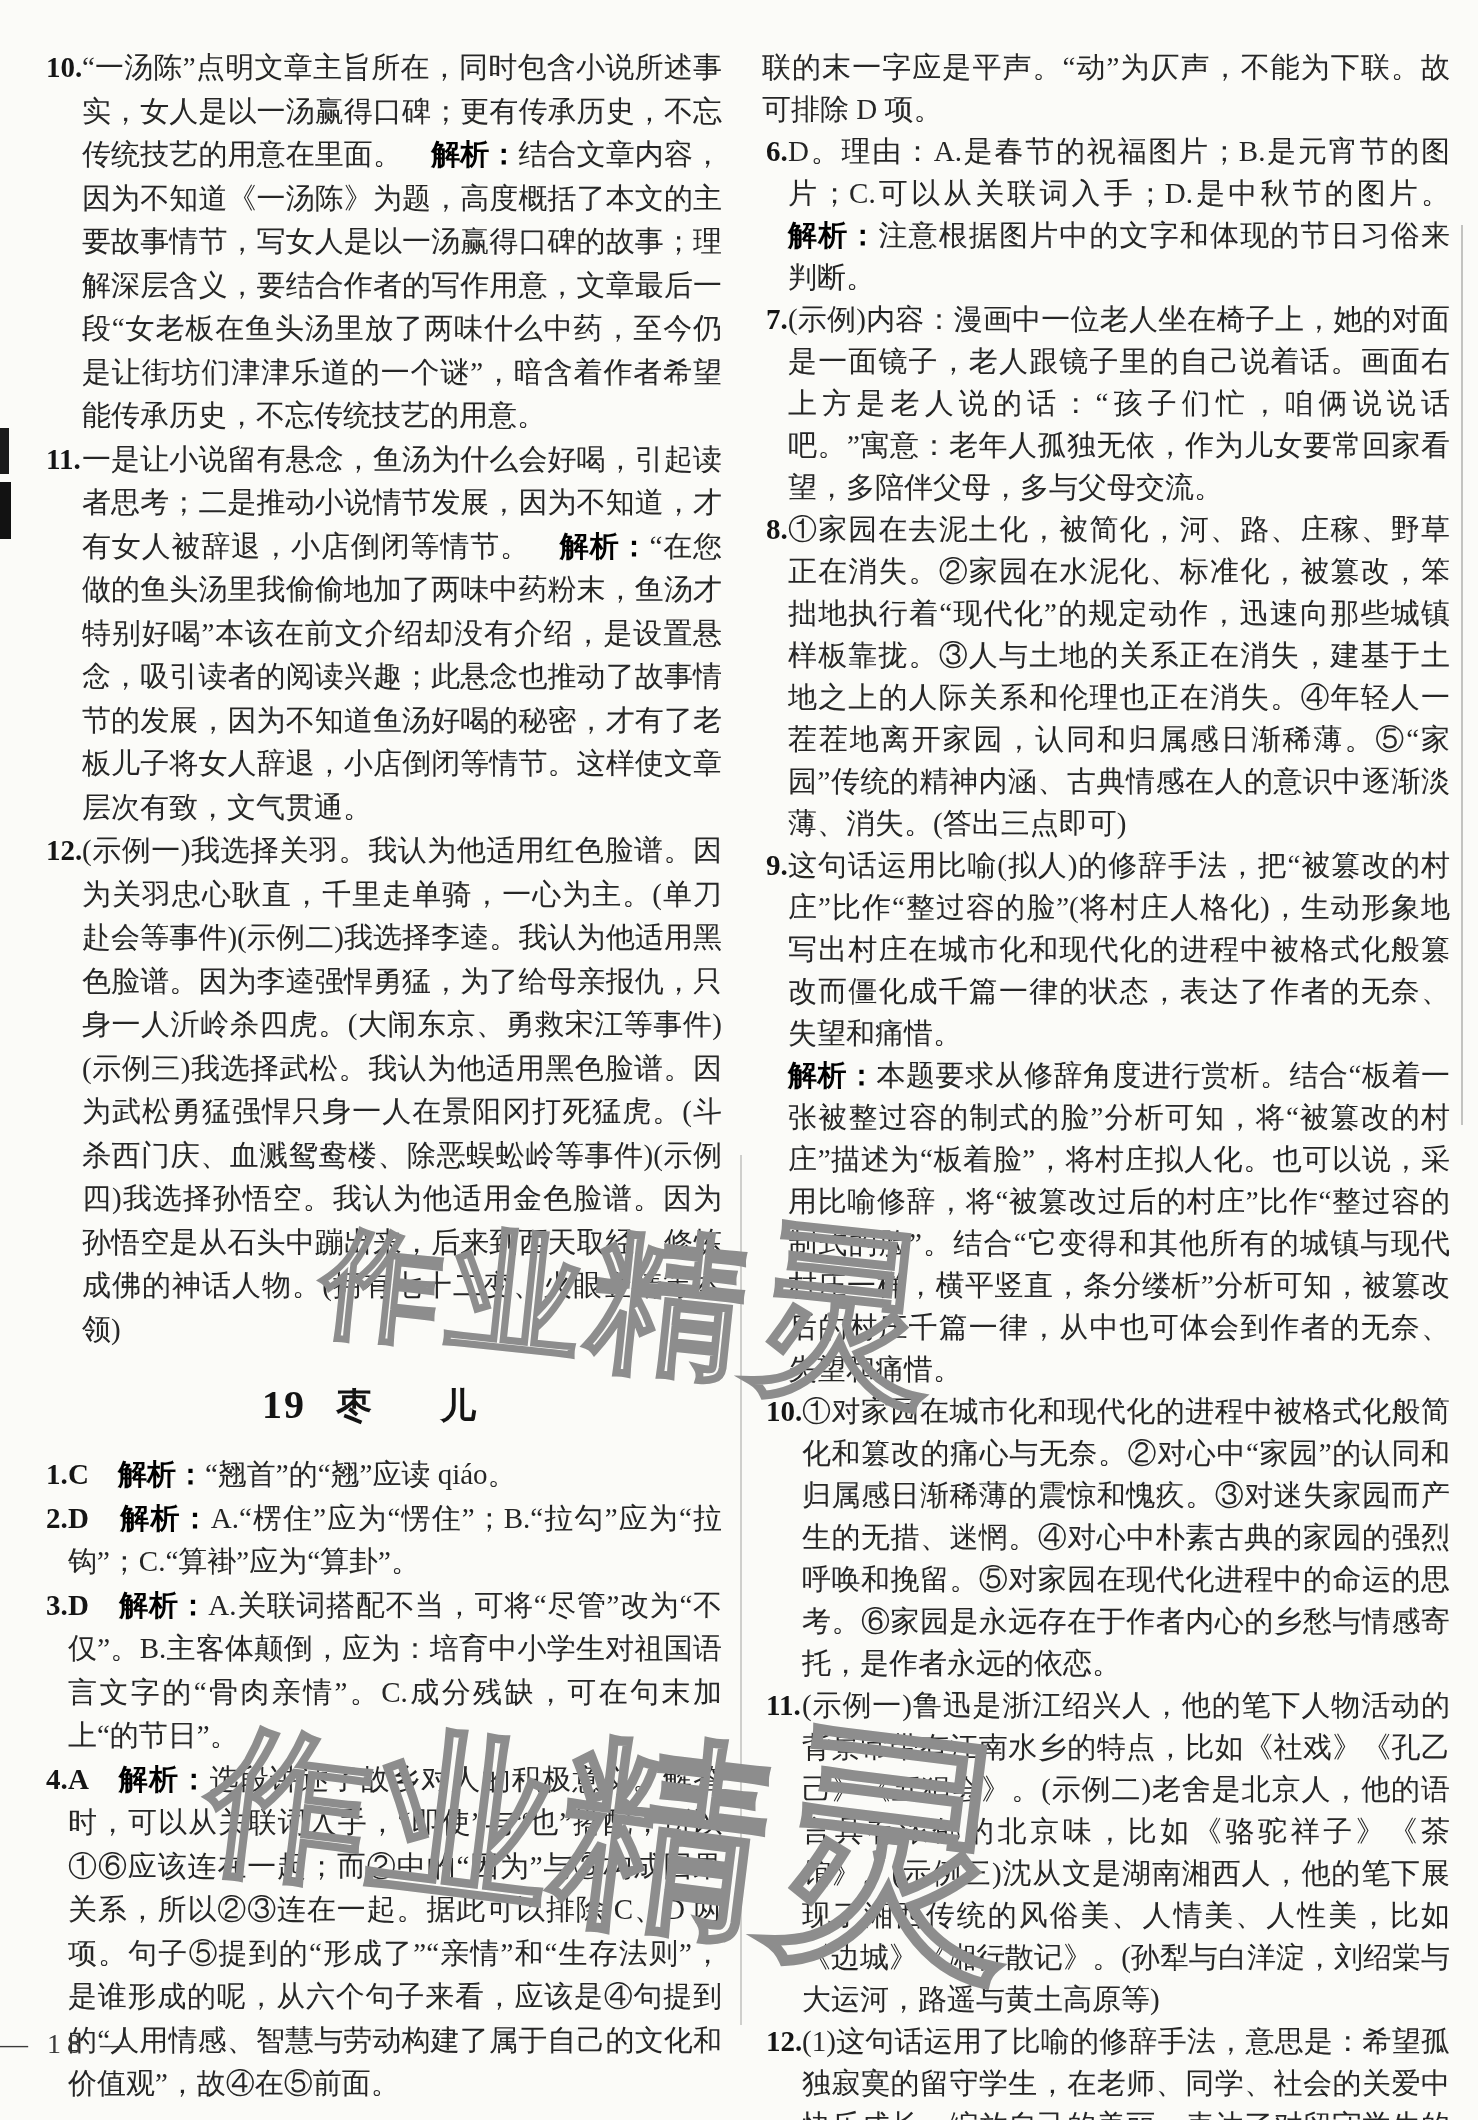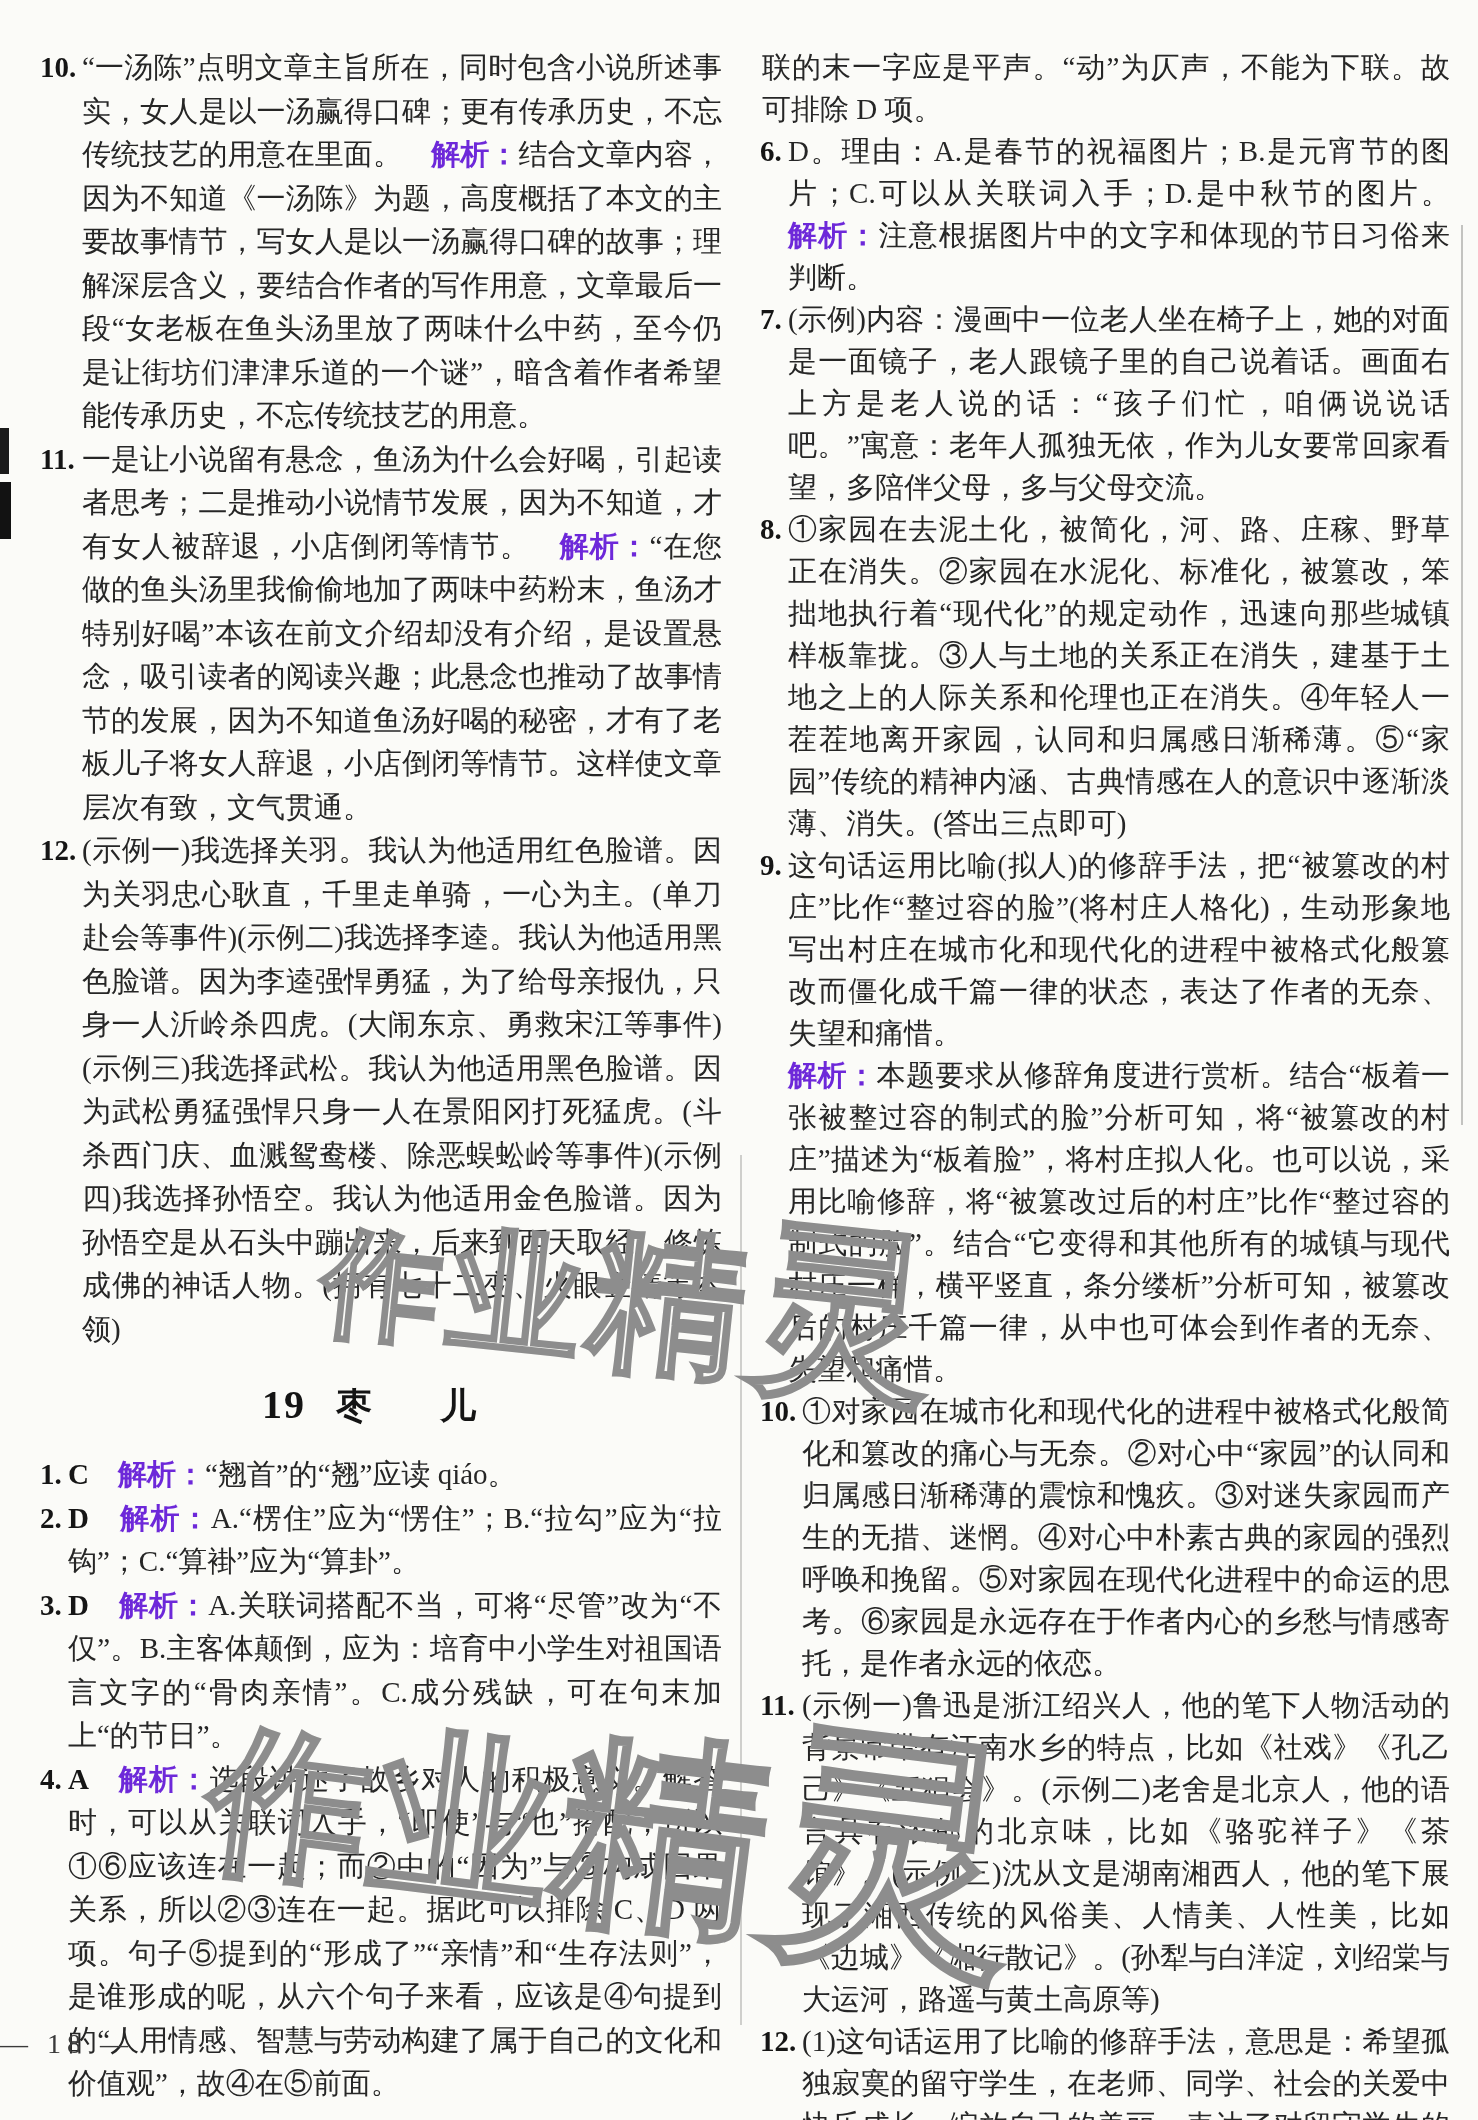--- a/index.html
+++ b/index.html
@@ -11,22 +11,22 @@
   }
   .column{position:absolute;top:46px}
   .col-left{left:32px;width:690px}
   .col-right{left:752px;width:698px}
   p.item{margin:0;font-size:29px;text-align:justify;position:relative;color:#262626}
   .col-left p.item{line-height:43.5px}
   .col-right p.item{line-height:42px}
   .ind2{padding-left:50px}
   .ind1{padding-left:36px}
   .contflush{padding-left:10px}
-  span.num{position:absolute;left:8px;top:0;font-weight:700;color:#151515}
-  span.jx{font-weight:700;color:#6d28d9;font-family:"Liberation Sans","DejaVu Sans",sans-serif}
+  span.num{position:absolute;left:14px;top:0;font-weight:700;color:#151515}
+  span.jx{font-weight:700;color:#000000;font-family:"Liberation Sans","DejaVu Sans",sans-serif}
   span.ansletter{font-weight:700;color:#151515}
   .heading{text-align:center;margin:30px 0 22px;font-weight:700;color:#141414;white-space:nowrap}
   .heading .h-num{font-size:40px;margin-right:30px;letter-spacing:2px}
   .heading .h-title{font-size:36px;letter-spacing:16px}
   
   .wm{
     position:absolute;z-index:6;pointer-events:none;white-space:nowrap;
     font-family:"Liberation Sans","DejaVu Sans",sans-serif;font-weight:700;
     color:transparent;-webkit-text-stroke:3px #8d8d8d;
     transform-origin:left center;

